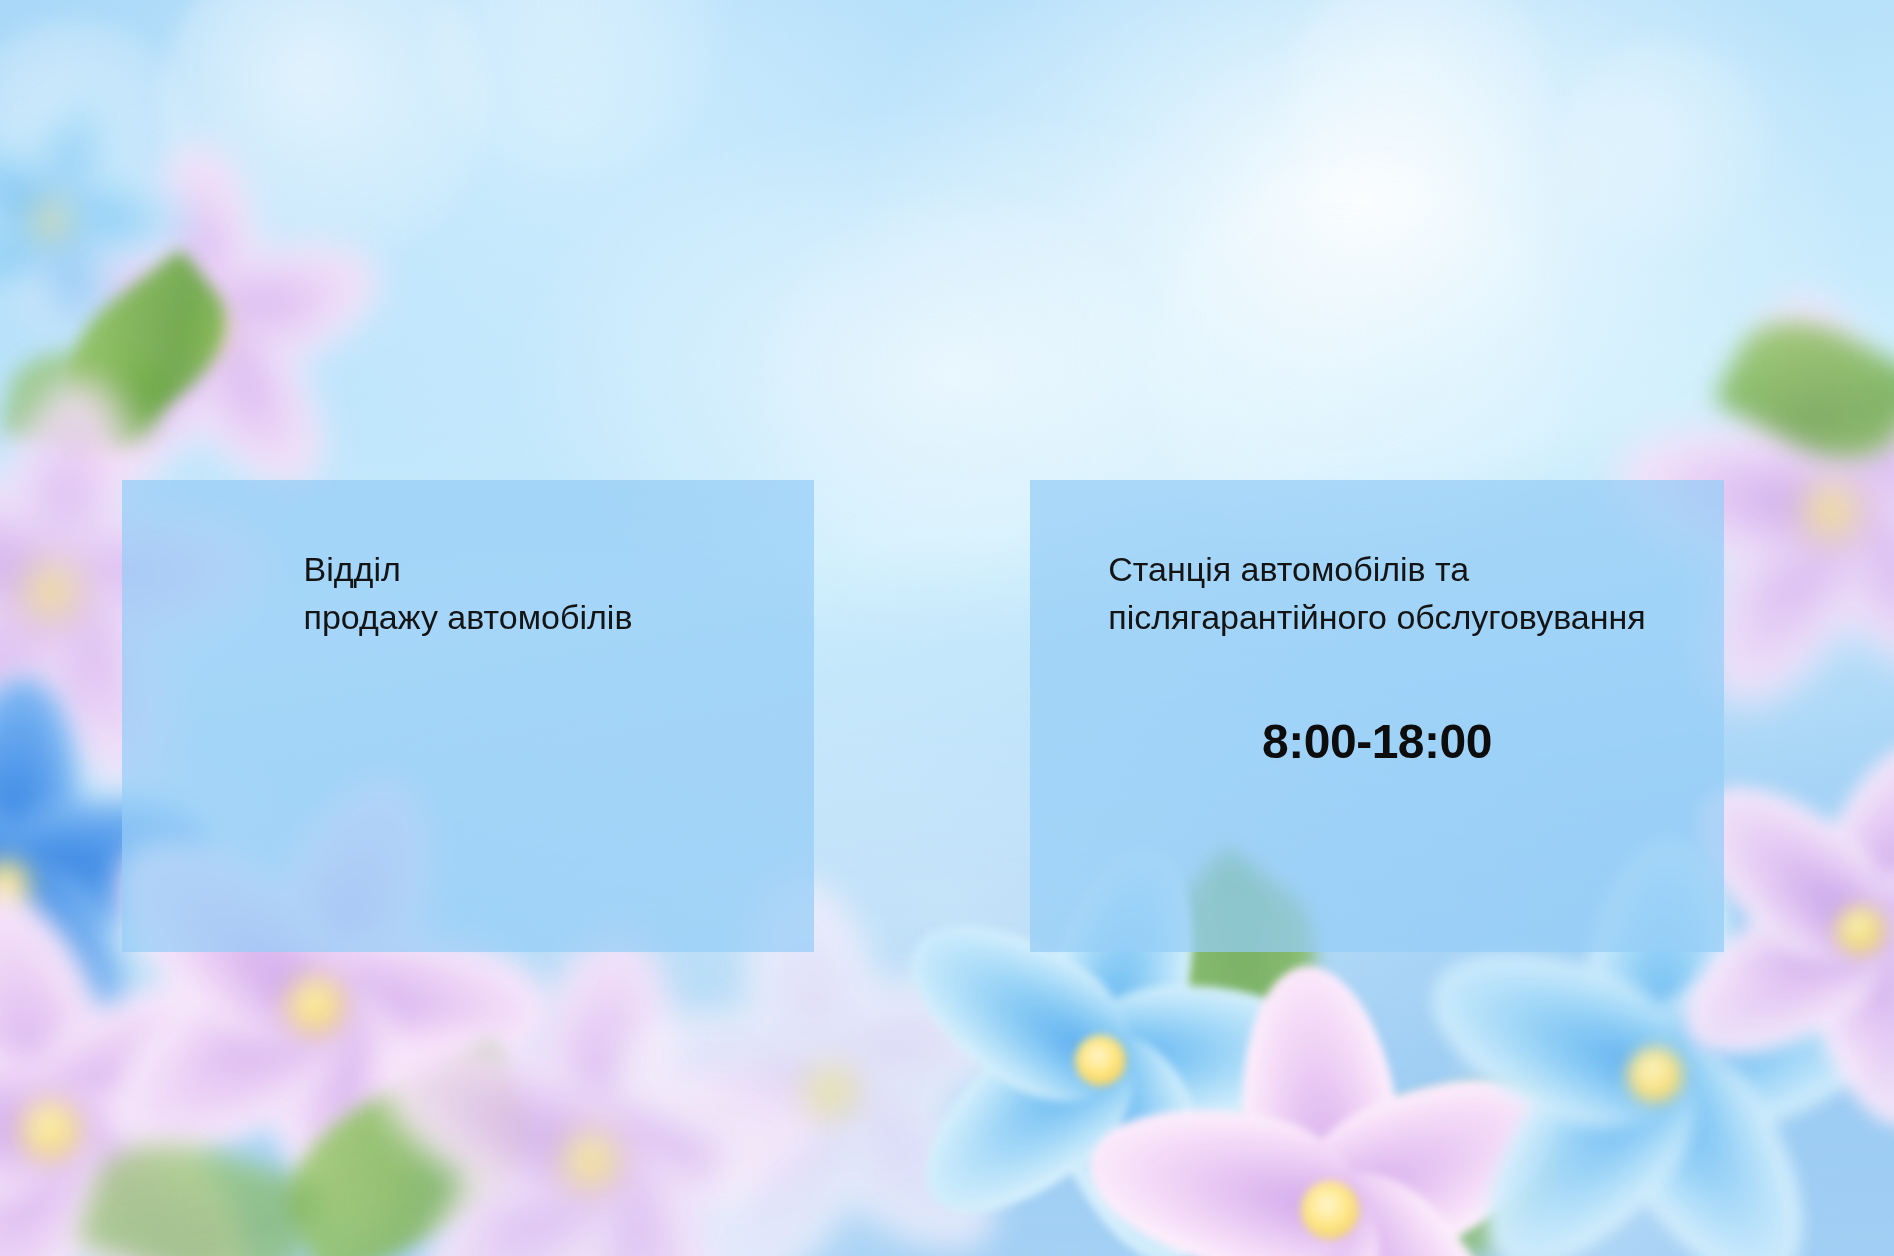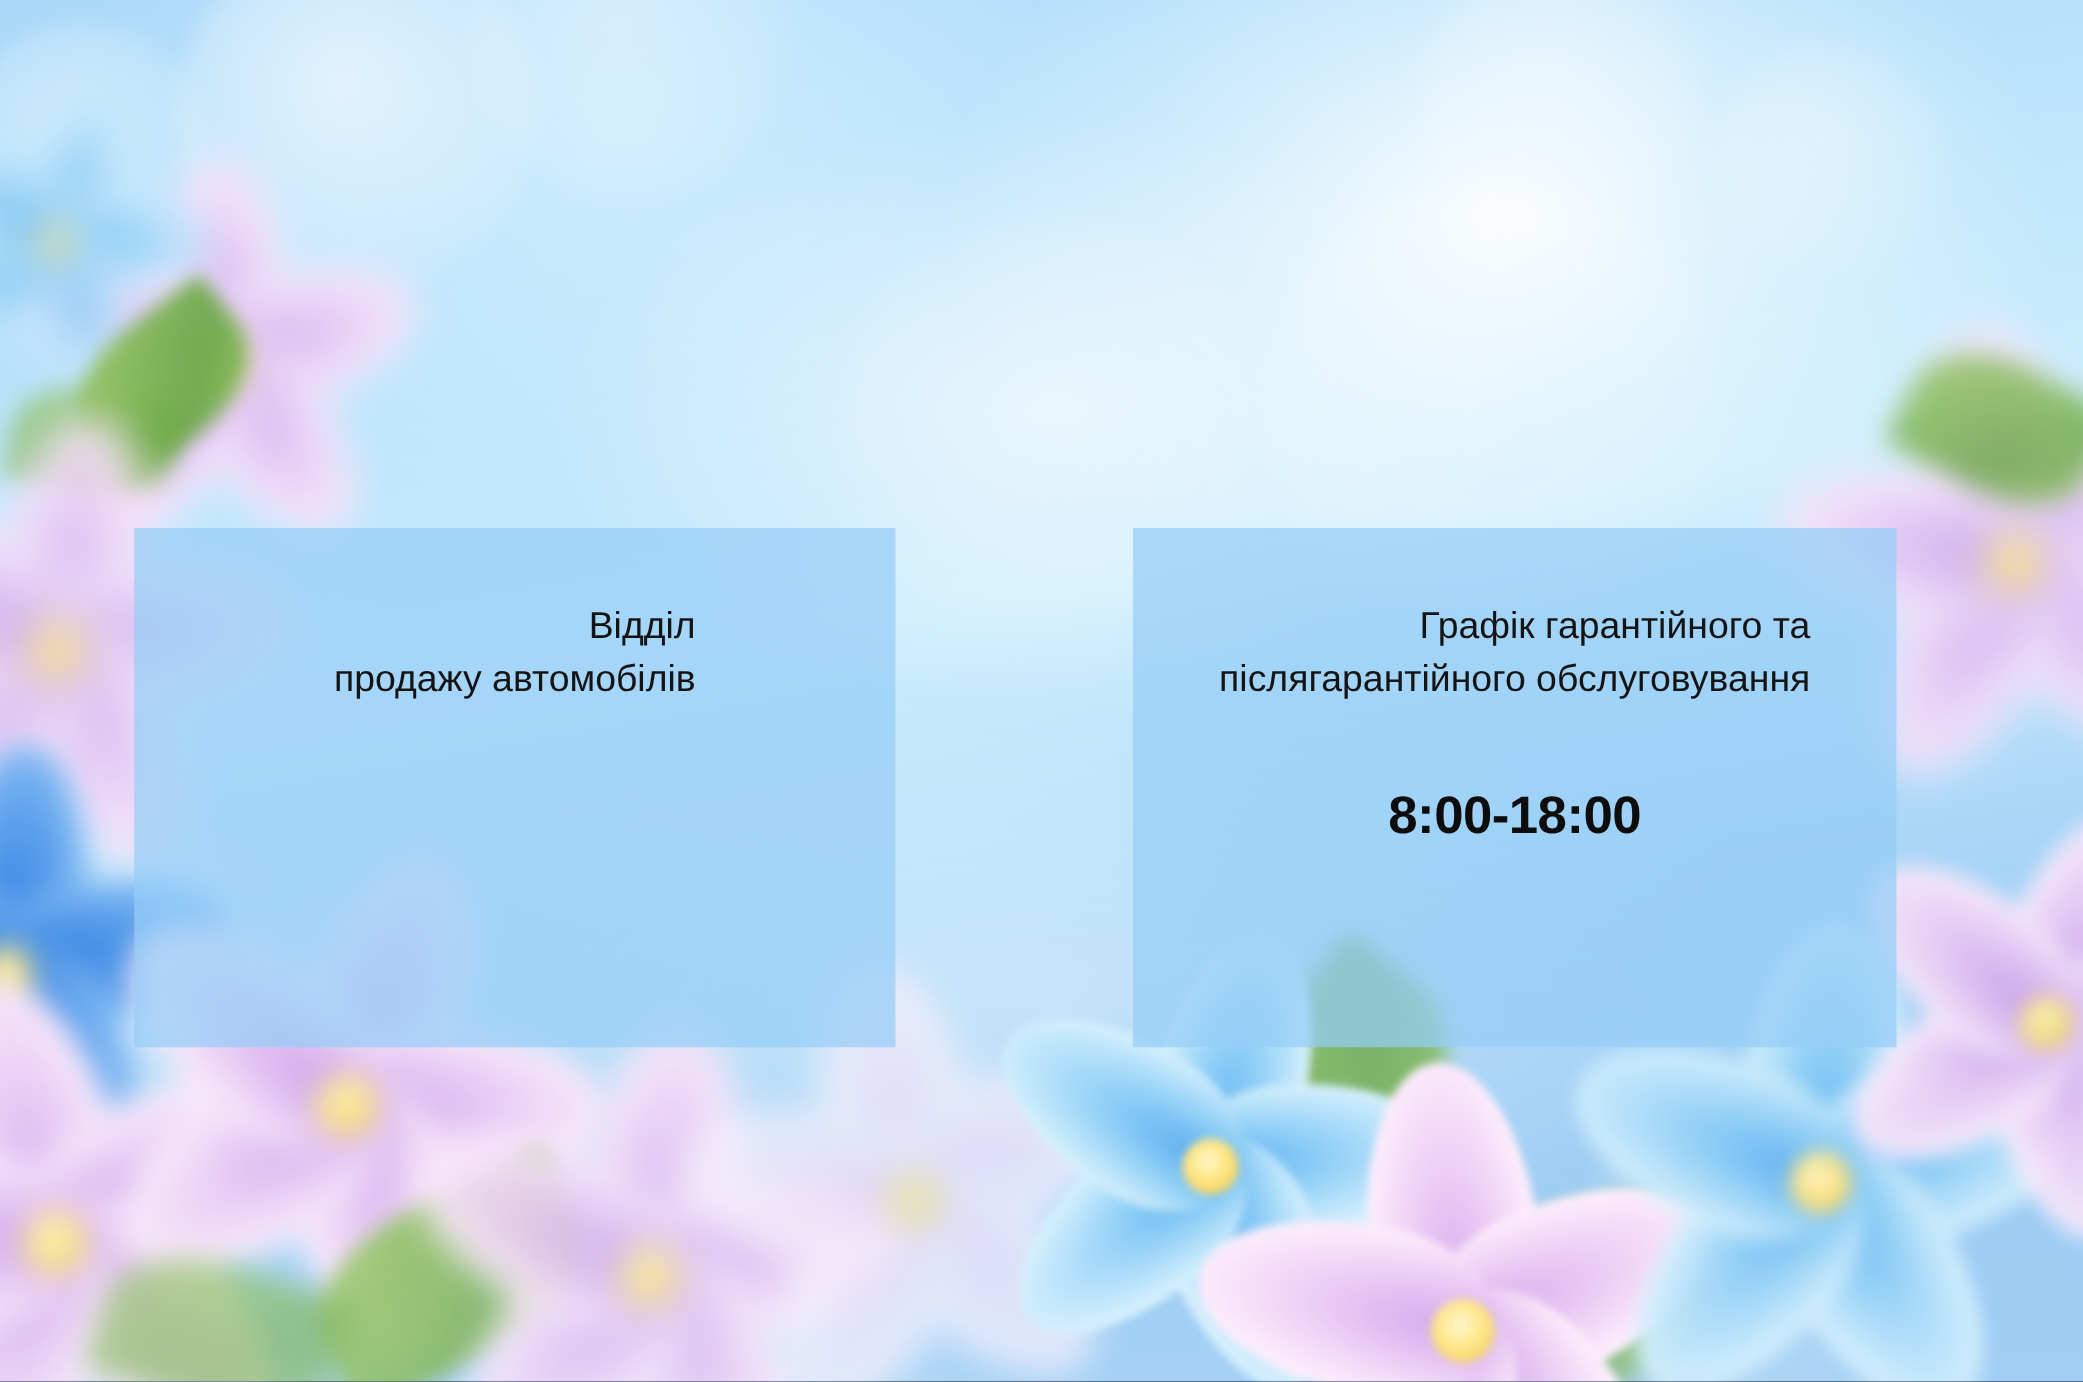--- a/index.html
+++ b/index.html
@@ -109,21 +109,21 @@
   .card {
     position: absolute;
     z-index: 35;
     background: rgba(150, 205, 247, 0.72);
     display: flex;
     flex-direction: column;
     align-items: center;
     box-sizing: border-box;
   }
   .card-title {
-    text-align: right;
+    text-align: left;
     font-size: 34px;
     line-height: 1.42;
     color: #141414;
     font-weight: 400;
     white-space: pre-line;
   }
   .card-hours {
     text-align: center;
     font-size: 48px;
     font-weight: 700;
@@ -307,18 +307,18 @@
   <div style="position:absolute; left:0; right:0; bottom:0; height:420px;
               background:linear-gradient(to top, rgba(255,255,255,0.18), rgba(255,255,255,0));"></div>
 
 
   <div class="card" id="card-sales">
     <div class="card-title">Відділ
 продажу автомобілів</div>
   </div>
 
   <div class="card" id="card-service">
-    <div class="card-title">Графік гарантійного та
+    <div class="card-title">Станція автомобілів та
 післягарантійного обслуговування</div>
     <div class="card-hours">8:00-18:00</div>
   </div>
 
 </div>
 
 </body></html>

